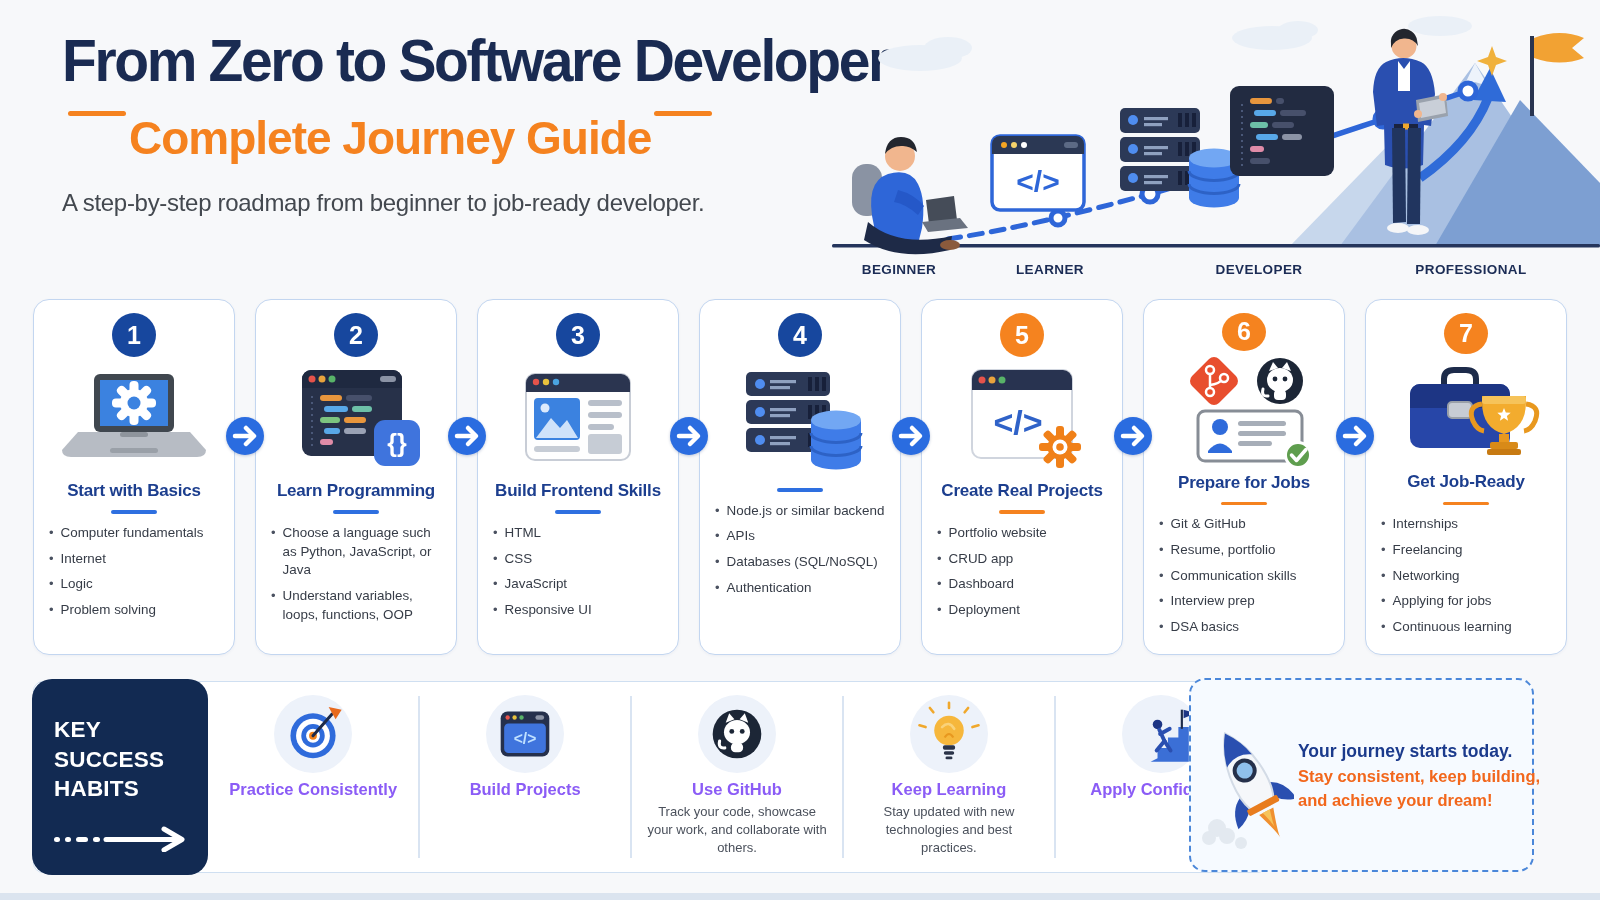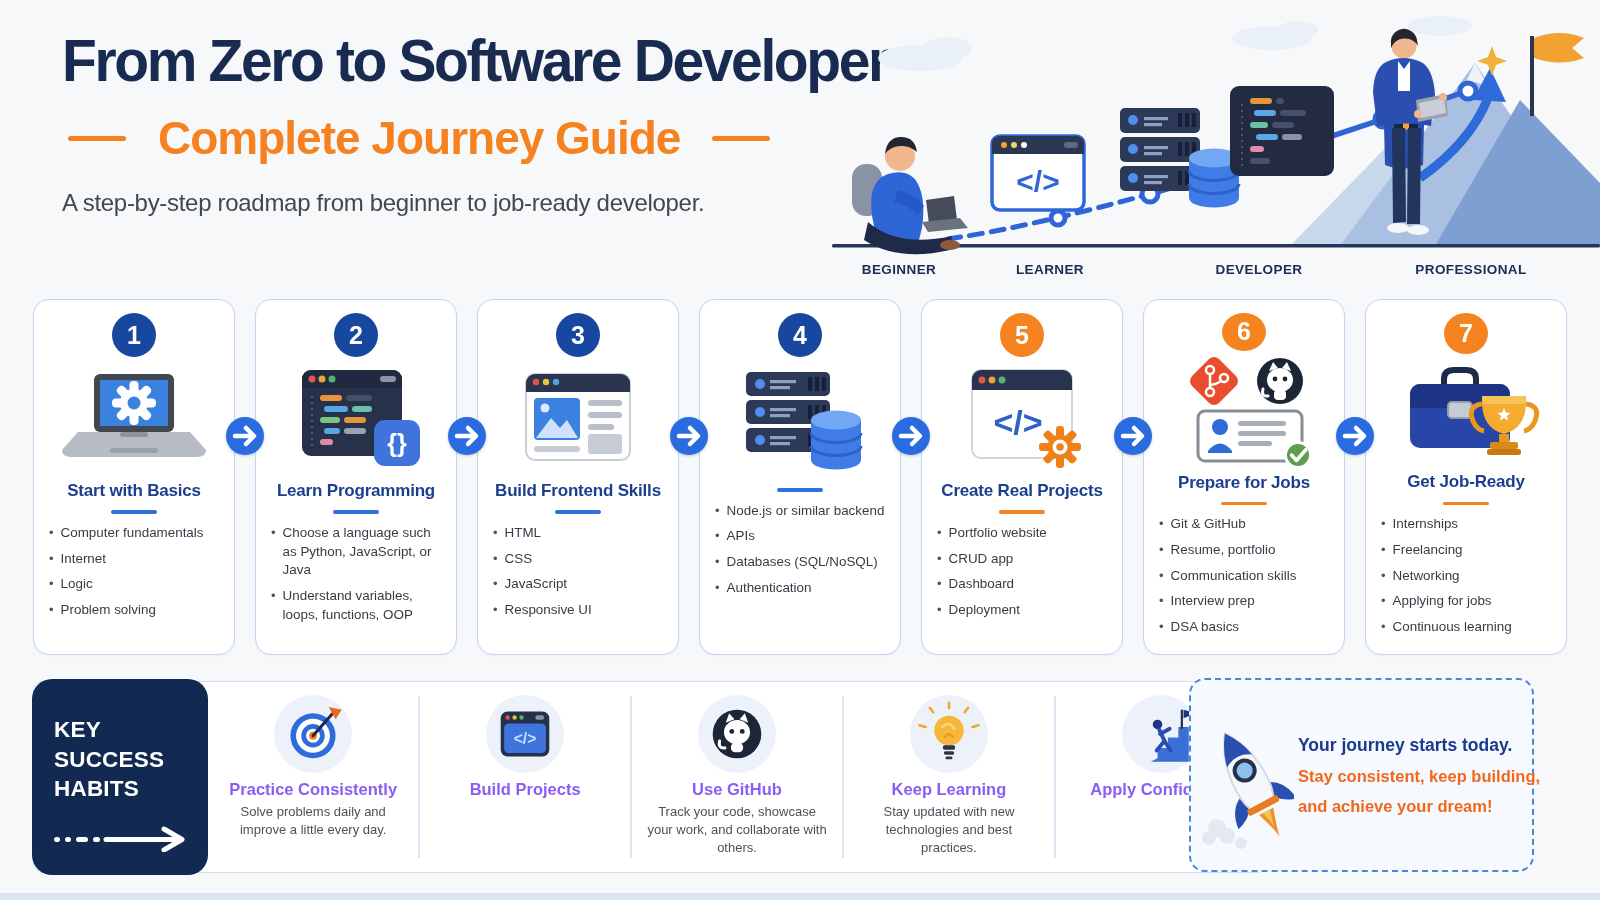--- a/index.html
+++ b/index.html
@@ -3,21 +3,21 @@
 <meta charset="utf-8">
 <style>
   * { margin:0; padding:0; box-sizing:border-box; }
   html,body { width:1600px; height:900px; }
   body { font-family:"Liberation Sans", sans-serif; background:#f7f8fa; position:relative; overflow:hidden; }
   .page { position:absolute; inset:0;border-radius:14px; }
 
   
   .header { position:absolute; left:62px; top:26px; width:900px; }
   .page-title { font-size:60px; font-weight:bold; color:#1a2b52; letter-spacing:-2.5px; white-space:nowrap; transform:scaleX(.95); transform-origin:left center; }
-  .subtitle-row { display:flex; align-items:center; gap:32px; margin-top:16px; margin-left:6px; }
+  .subtitle-row { display:flex; gap:3px; margin-top:16px; margin-left:6px; }
   .subtitle-dash { width:58px; height:5px; border-radius:3px; background:#f5821f; }
   .page-subtitle { font-size:46px; font-weight:bold; color:#f5821f; letter-spacing:-1px; white-space:nowrap; }
   .tagline { margin-top:24px; font-size:24px; color:#43484f; letter-spacing:-0.3px; }
 
   
   .hero { position:absolute; left:820px; top:8px; width:780px; height:278px; }
   .hero-svg { position:absolute; left:0; top:0; }
   .stage-label { position:absolute; top:254px; transform:translateX(-50%); font-size:13.5px; font-weight:bold; color:#1b2c55; letter-spacing:0.4px; white-space:nowrap;padding-left:8px; }
 
   
@@ -45,21 +45,21 @@
   .habits-list { flex:1; display:flex; }
   .habit { flex:1; display:flex; flex-direction:column; align-items:center; text-align:center; padding:13px 8px 0; }
   .habit-icon { width:78px; height:78px; border-radius:50%; background:#edf2fa; display:flex; align-items:center; justify-content:center; margin-bottom:7px; }
   .habit-title { font-size:16.5px; font-weight:bold; color:#8b5cf6; margin-bottom:4px; }
   .habit-desc { font-size:13px; color:#4b515c; line-height:1.38; max-width:180px; }
   .vdiv { width:1.5px; background:#d9e4f2; margin:14px 0; }
 
   
   .cta-box { position:absolute; left:1189px; top:678px; width:345px; height:194px; border:2px dashed #4b87d9; border-radius:16px; background:#f6faff; display:flex; align-items:center; padding:10px 10px 10px 8px; }
   .cta-rocket { flex:none; }
-  .cta-text { display:flex; flex-direction:column; gap:11px; margin-left:4px; }
+  .cta-text { display:flex; flex-direction:column; gap:5px; margin-left:4px; }
   .cta-line1 { font-size:17.5px; font-weight:bold; color:#1b3a8c; white-space:nowrap; }
   .cta-line2, .cta-line3 { font-size:16.5px; font-weight:bold; color:#f2671c; white-space:nowrap; }
 
   .bottom-strip { position:absolute; left:0; bottom:0; width:1600px; height:7px; background:#dbe4ef; }
 </style>
 </head>
 <body>
 
 <div class="page">
 
@@ -618,21 +618,20 @@
             <circle cx="38" cy="40" r="26" fill="#2f6bdb"></circle>
               <circle cx="38" cy="40" r="19.5" fill="#fff"></circle>
             <circle cx="38" cy="40" r="13.5" fill="#2f6bdb"></circle>
               <circle cx="38" cy="40" r="8" fill="#fff"></circle>
             <circle cx="38" cy="40" r="4.5" fill="#f08018"></circle>
             <line x1="38" y1="40" x2="60" y2="15" stroke="#1d2b4a" stroke-width="3.5" stroke-linecap="round"></line>
             <polygon points="56,7 71,10 64,21" fill="#e86a1e"></polygon>
           </svg>
         </div>
         <div class="habit-title">Practice Consistently</div>
-        <div class="habit-desc">Solve problems daily and improve a little every day.</div>
       </div>
       <div class="vdiv"></div>
 
       <div class="habit">
         <div class="habit-icon">
           <svg width="66" height="66" viewBox="0 0 76 76">
             <rect x="10" y="12" width="56" height="52" rx="8" fill="#25304c"></rect>
             <rect x="14" y="26" width="48" height="34" rx="5" fill="#3f74dd"></rect>
             <circle cx="18" cy="19" r="2.5" fill="#e5534b"></circle>
               <circle cx="26" cy="19" r="2.5" fill="#e8c23d"></circle>

